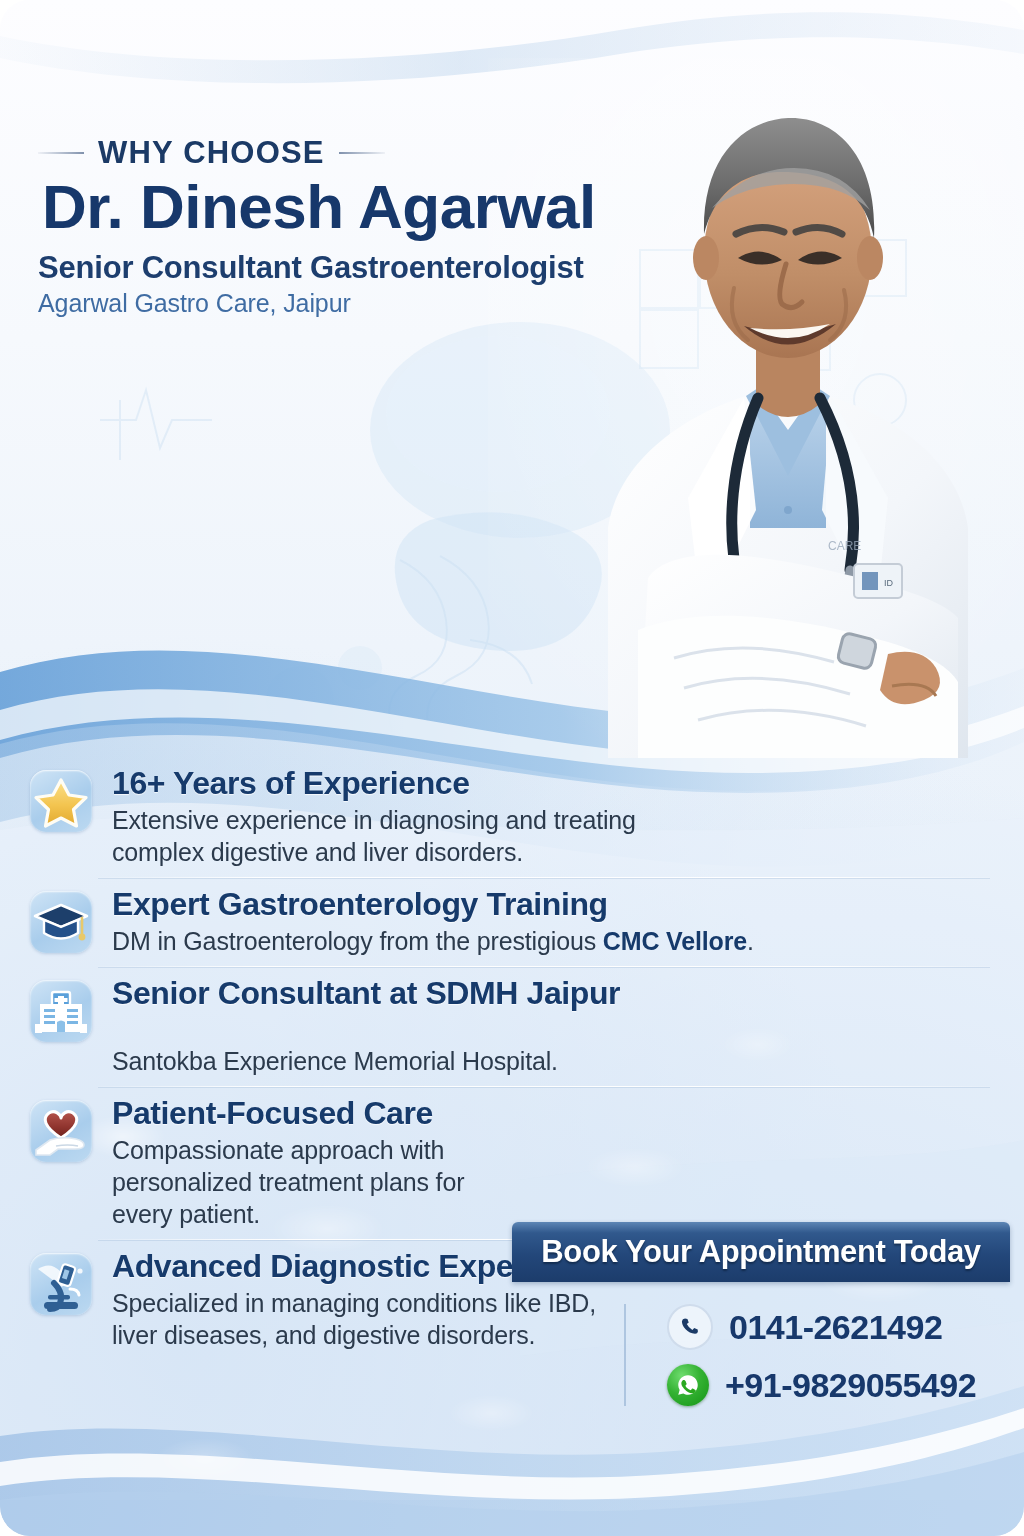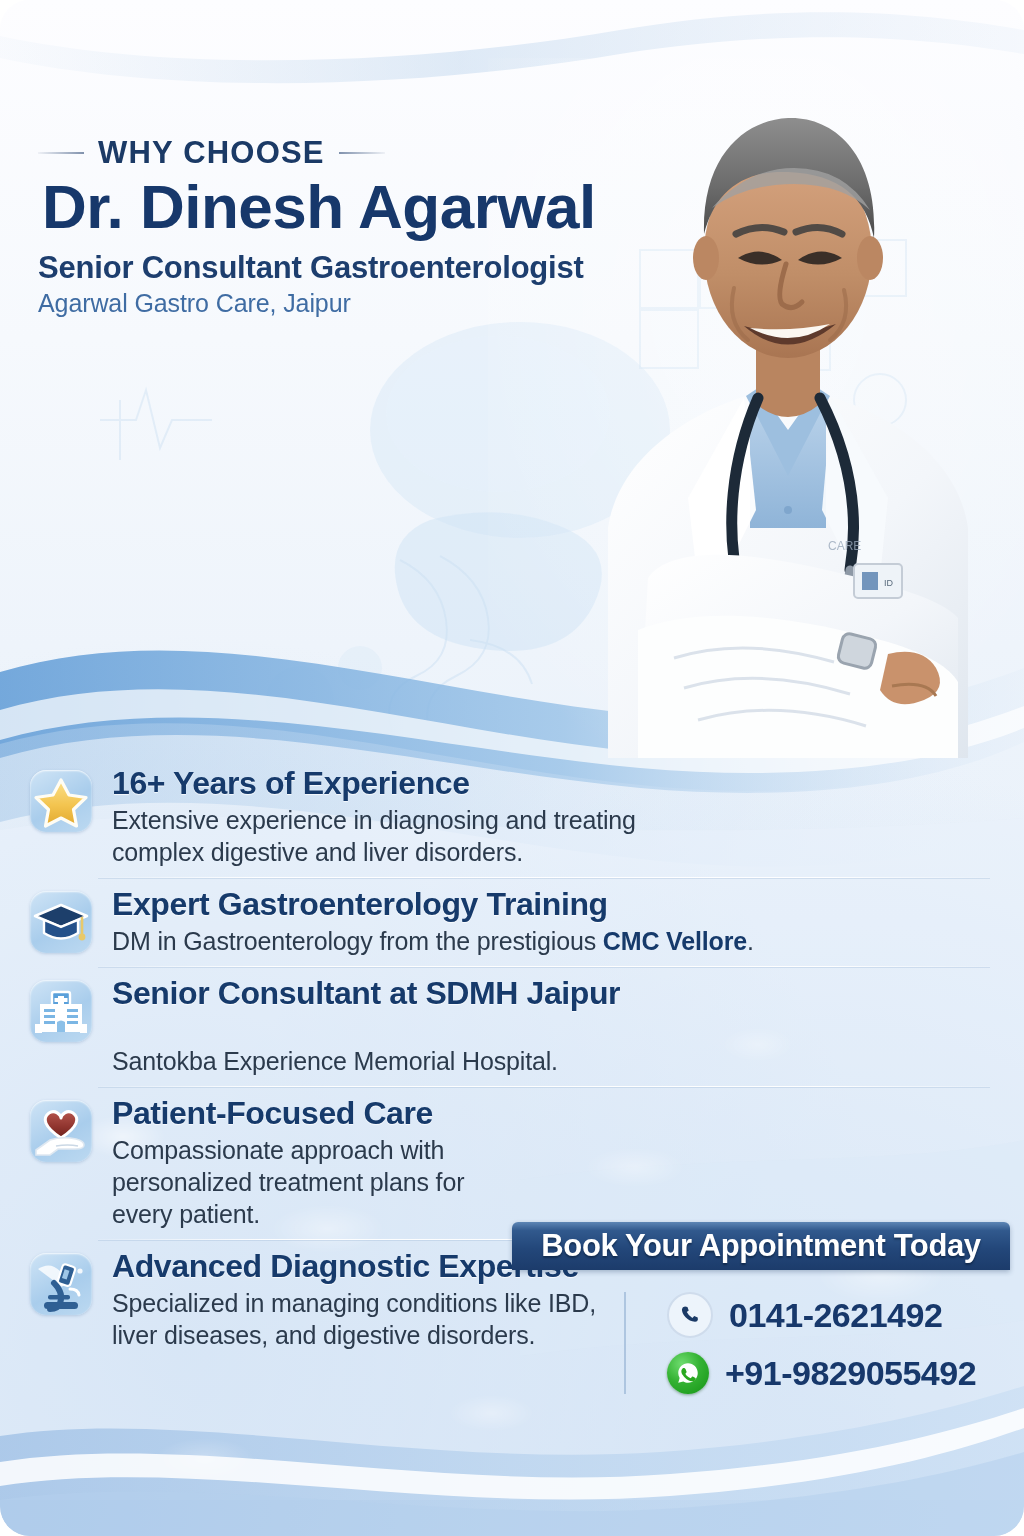--- a/index.html
+++ b/index.html
@@ -63,21 +63,21 @@
     display:flex;align-items:center;justify-content:center;overflow:hidden;}
   .ftext{flex:1 1 auto;min-width:0;}
   .ftitle{font-size:32px;font-weight:700;color:#163a6b;line-height:1.12;letter-spacing:-.4px;
     text-shadow:0 1px 1px rgba(255,255,255,.8);}
   .fdesc{font-size:25px;color:#2b3a4c;line-height:1.28;margin-top:2px;letter-spacing:-.15px;}
   .fdesc b{font-weight:700;color:#163a6b;}
 
   
   .cta{position:absolute;right:14px;top:1222px;width:498px;z-index:9;}
   .cta-banner{
-    height:48px;border-radius:6px 6px 0 0;
+    height:60px;border-radius:6px 6px 0 0;
     background:linear-gradient(180deg,#5d86b5 0%,#31598d 18%,#23477a 55%,#1c3c6b 100%);
     display:flex;align-items:center;justify-content:center;
     box-shadow:0 2px 5px rgba(25,55,95,.3);
   }
   .cta-banner span{
     color:#fff;font-size:31px;font-weight:700;letter-spacing:-.4px;
     text-shadow:0 2px 2px rgba(8,25,50,.55);
   }
   .contacts{margin-top:22px;padding-left:41px;border-left:2px solid rgba(120,155,195,.45);margin-left:112px;}
   .crow{display:flex;align-items:center;gap:16px;}

